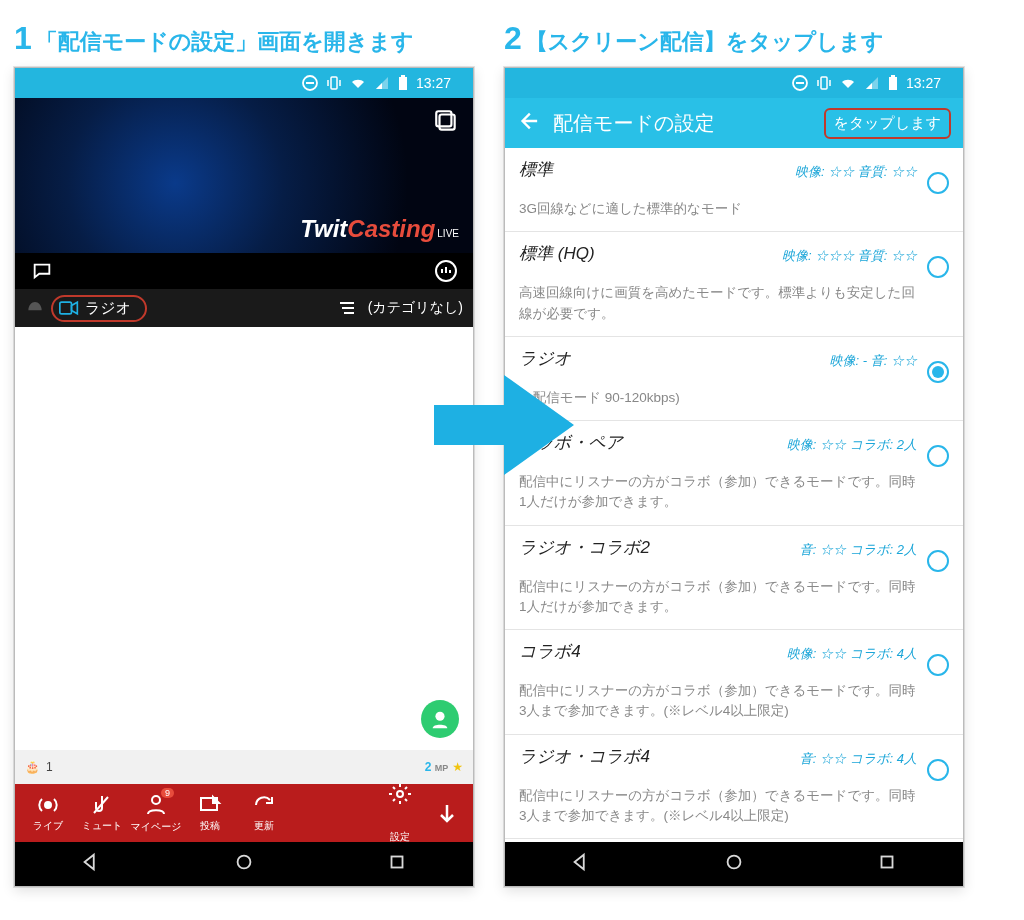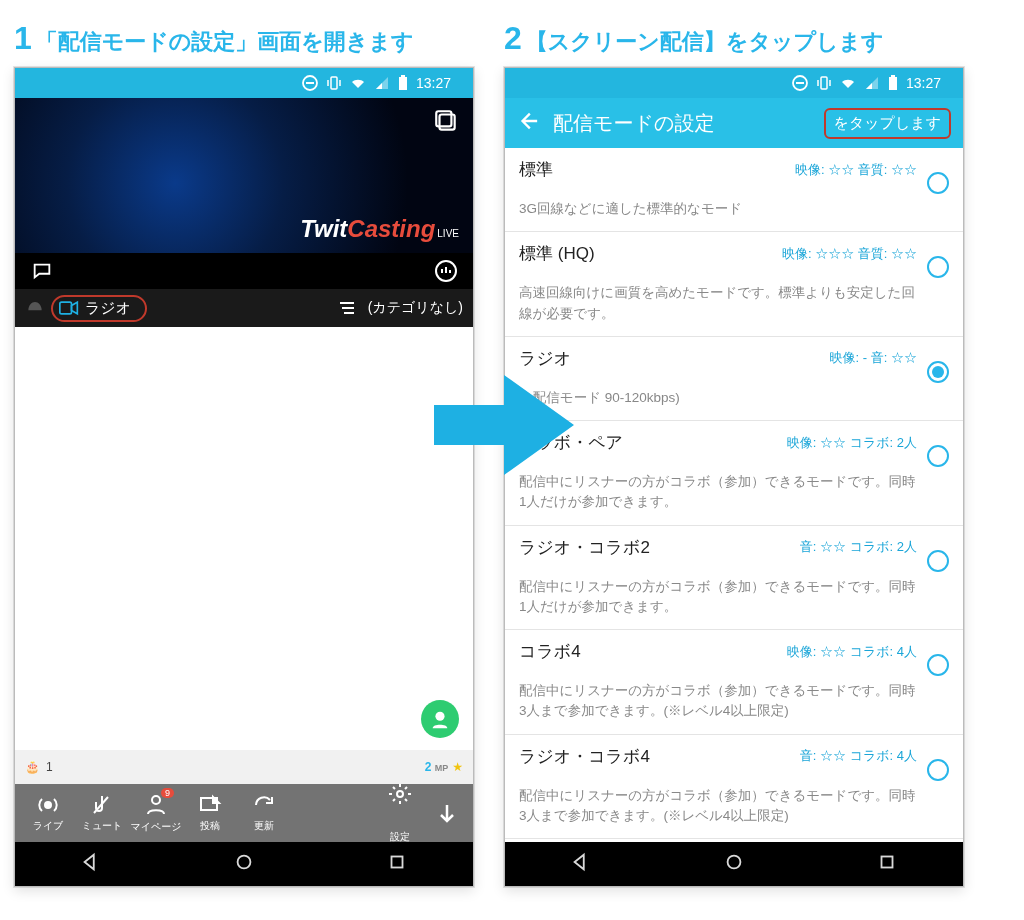--- a/index.html
+++ b/index.html
@@ -51,38 +51,38 @@
   .iconrow .ic { width:26px; height:26px; display:flex; align-items:center; justify-content:center;}
   .toolbar1 { background:#1a1a1a; height:38px; display:flex; align-items:center; padding:0 10px; color:#fff; font-size:15px;}
   .radio-pill { border:2px solid #c0392b; border-radius:18px; padding:2px 14px 2px 6px; display:flex; align-items:center; gap:6px;}
   .cat-label { margin-left:auto; display:flex; align-items:center; gap:12px; font-size:14px;}
   .midwhite { flex:1; background:#fff; position:relative;}
   .floatgreen { position:absolute; right:14px; bottom:12px; width:38px; height:38px; border-radius:50%; background:#2ecc71; display:flex; align-items:center; justify-content:center;}
   .mpbar { background:#f1f1f1; height:34px; display:flex; align-items:center; padding:0 10px; color:#444; font-size:12px;}
   .mpbar .cake{margin-right:6px;}
   .mpbar .mp{margin-left:auto; color:#29b6ea; font-weight:bold;}
   .mpbar .star{color:#f1c40f; margin-left:4px;}
-  .bottomnav1 { background:#737373; height:58px; display:flex; align-items:center; color:#fff; font-size:10px; padding:0 6px;}
+  .bottomnav1 { background:#b91c1c; height:58px; display:flex; align-items:center; color:#fff; font-size:10px; padding:0 6px;}
   .bottomnav1 .navitem{ flex:0 0 54px; display:flex; flex-direction:column; align-items:center; gap:2px;}
   .bottomnav1 .navitem.settings{ margin-left:auto;gap:24px;}
   .bottomnav1 .navitem.down{ flex:0 0 40px;}
   .bottomnav1 svg{width:24px;height:24px;}
   .badge9{position:relative;}
   .badge9::after{content:"9"; position:absolute; top:-4px; right:-6px; background:#e74c3c; color:#fff; border-radius:8px; font-size:9px; padding:0 4px;}
   .androidnav { background:#000; height:44px; display:flex; align-items:center; justify-content:space-around; color:#fff;}
   .androidnav svg{width:22px;height:22px; opacity:.85;}
 
   
   .appbar2 { background:#29c0e7; height:50px; color:#fff; display:flex; align-items:center; padding:0 12px; font-size:20px;}
   .appbar2 .title{ margin-left:14px;}
   .appbar2 .screenbtn { margin-left:auto; font-size:15px; border:2px solid #c0392b; border-radius:6px; padding:4px 8px;}
   .modelist { flex:1; overflow:hidden; }
   .moderow { border-bottom:1px solid #e4e4e4; padding:10px 14px 12px 14px; display:flex; align-items:flex-start;}
   .moderow .txt{ flex:1; }
-  .moderow .title-line{ display:flex; align-items:center; }
+  .moderow .title-line{ display:flex; align-items:flex-end;font-style:italic; }
   .moderow .mode-title{ font-size:17px; color:#222;}
   .moderow .meta{ margin-left:auto; color:#1aa5d8; font-size:13px;}
   .moderow .desc{ color:#888; font-size:13.5px; line-height:1.5; margin-top:18px;}
   .radio-ind { width:22px; height:22px; border:2px solid #29b6ea; border-radius:50%; margin-left:10px; margin-top:14px; display:flex; align-items:center; justify-content:center;}
   .radio-ind.selected::after{content:""; width:12px; height:12px; background:#29b6ea; border-radius:50%;}
 </style>
 </head>
 <body>
 
 <div class="cols">

